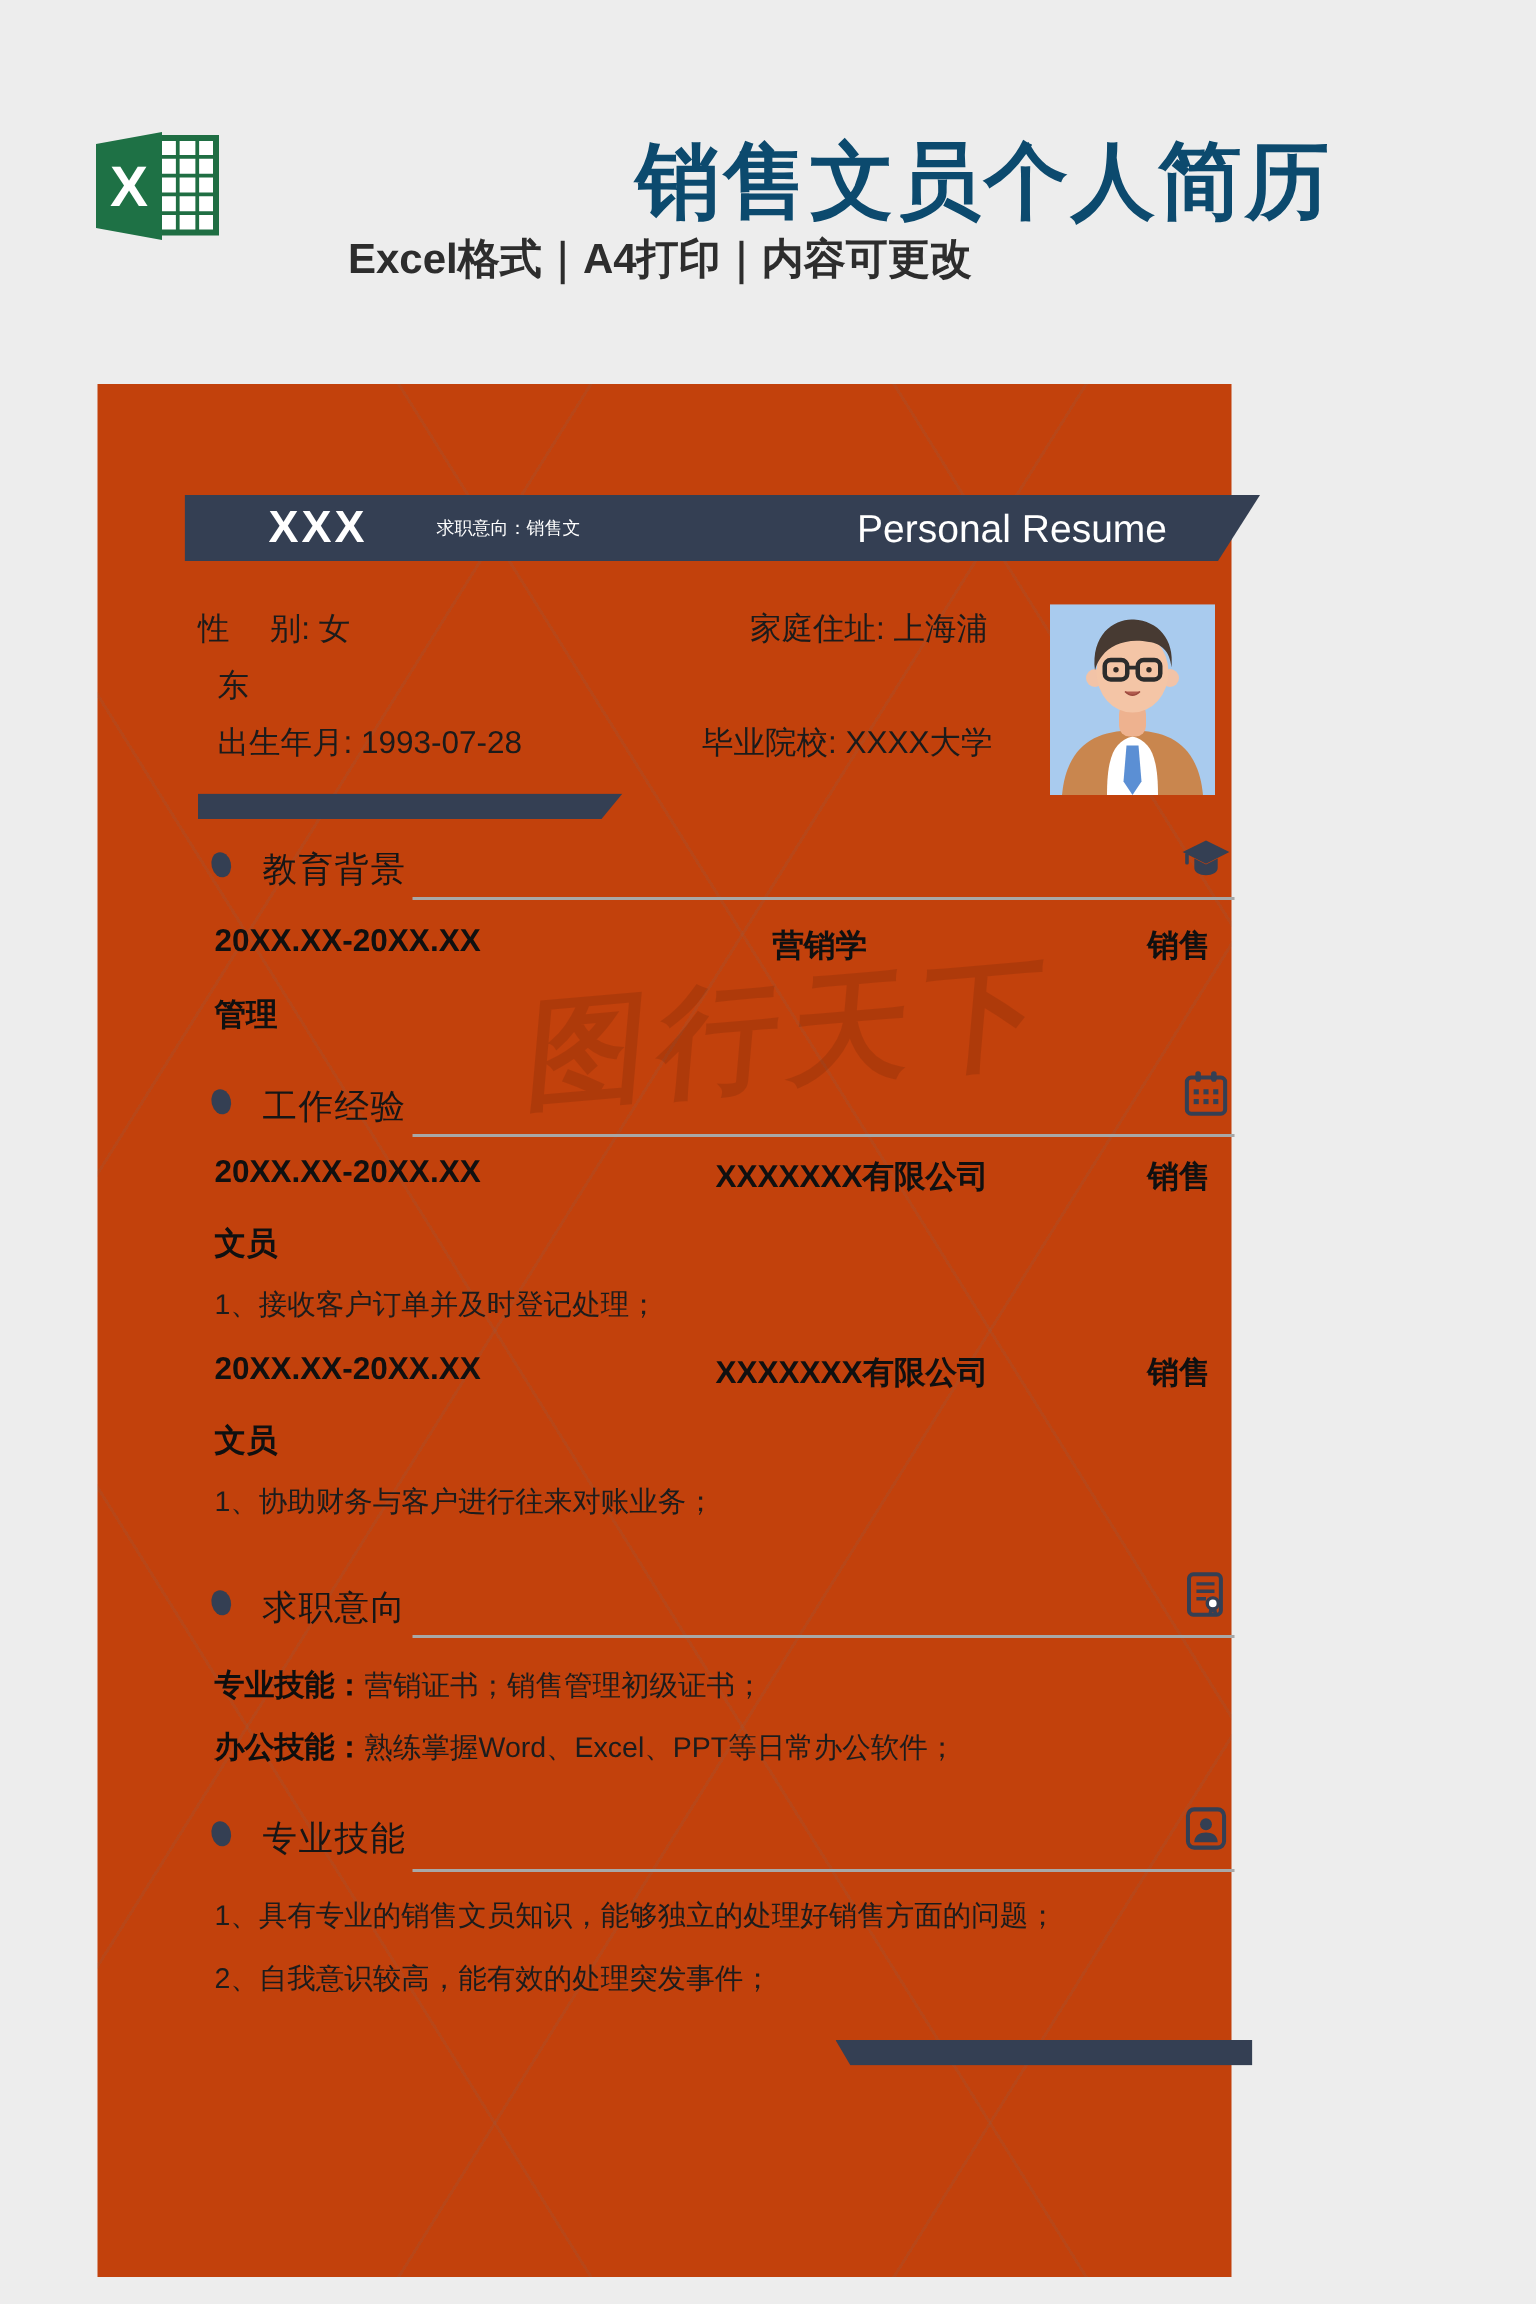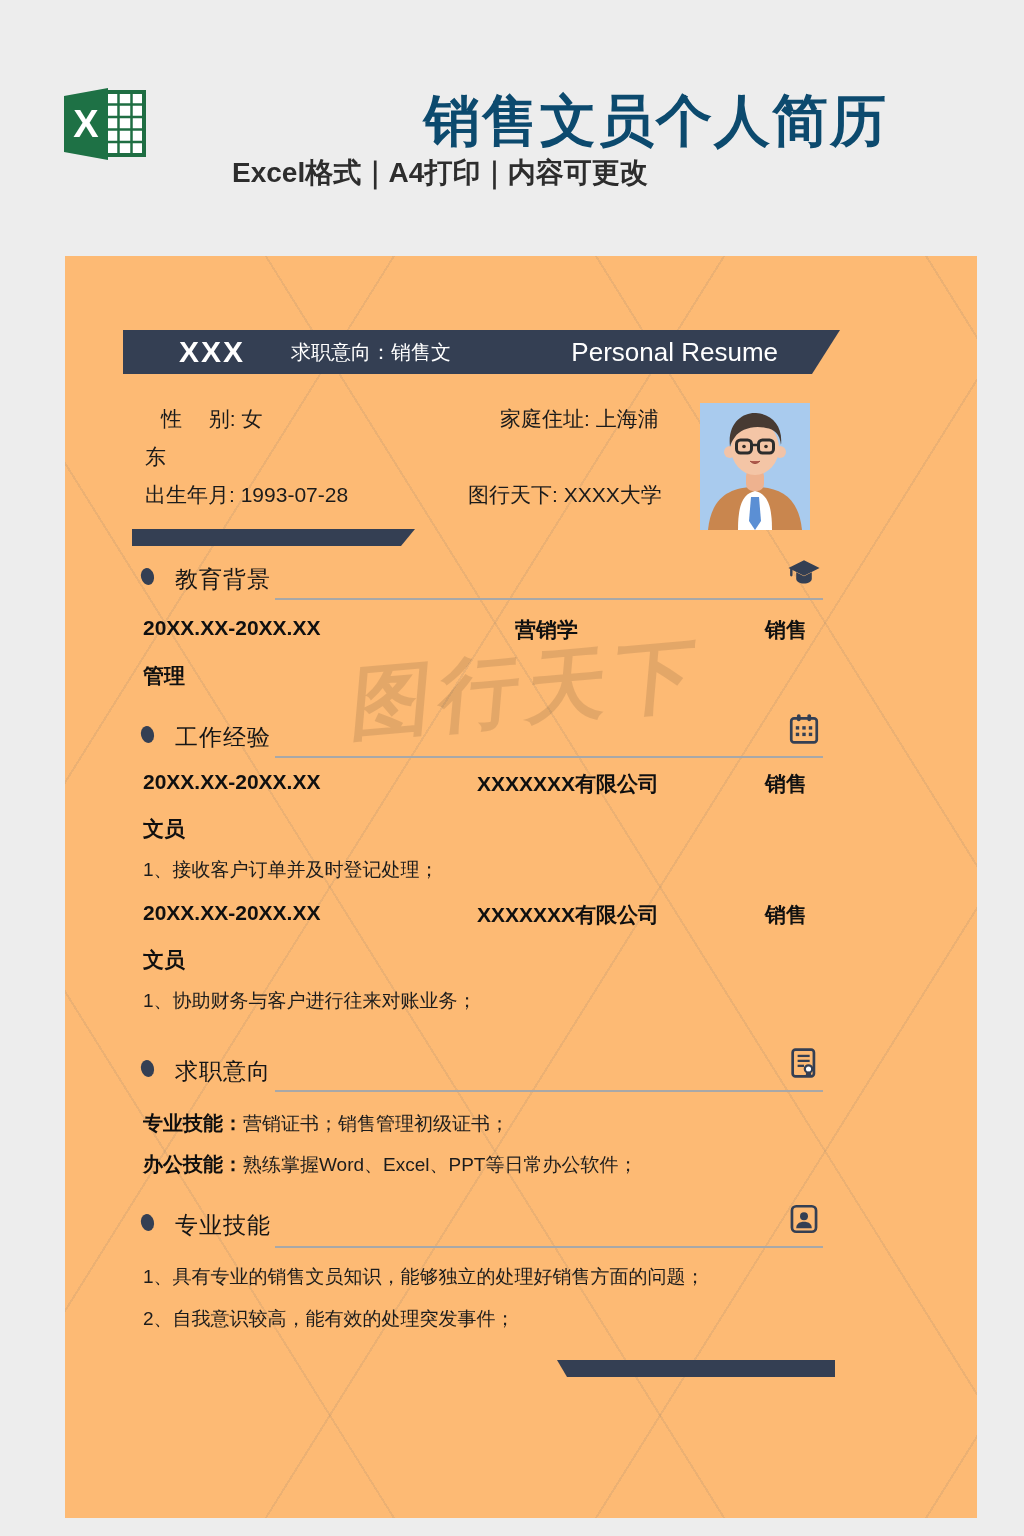--- a/index.html
+++ b/index.html
@@ -17,38 +17,38 @@
     position:absolute; left:232px; top:84px; width:656px;
     text-align:right; font-size:56px; font-weight:bold; letter-spacing:2px;
     color:#0c4a6e;
   }
   .banner-subtitle {
     position:absolute; left:232px; top:154px; width:656px;
     text-align:left; font-size:28px; font-weight:600; color:#2d2d2d;
   }
   
   .card {
-    position:absolute; left:65px; top:256px; width:912px; height:1262px;
-    background:#fdba74;
+    position:absolute; left:65px; top:256px; width:756px; height:1262px;
+    background:#c2410c;
   }
   .card .xlines {
     position:absolute; inset:0; pointer-events:none;
     background:
       repeating-linear-gradient(58deg,  transparent 0 278px, rgba(110,110,110,.12) 278px 280px),
       repeating-linear-gradient(122deg, transparent 0 278px, rgba(110,110,110,.12) 278px 280px);
   }
   .head-bar {
     position:absolute; left:58px; top:74px; width:717px; height:44px;
     background:#343f53; color:#fff;
     clip-path:polygon(0 0,100% 0,calc(100% - 28px) 100%,0 100%);
     display:flex; align-items:center;
     padding:0 62px 0 56px;
   }
   .head-name { font-size:30px; font-weight:bold; letter-spacing:2px; }
-  .head-intent { font-size:20px; margin-left:46px; }
+  .head-intent { font-size:12px; margin-left:46px; }
   .head-right { margin-left:auto; font-size:26px; }
   
   .pf { position:absolute; font-size:21px; color:#1b1b1b; }
   .photo {
     position:absolute; left:635px; top:147px; width:110px; height:127px;
     background:#a9cbee; overflow:hidden;
   }
   .deco-bar {
     position:absolute; left:67px; top:273px; width:283px; height:17px;
     background:#343f53;
@@ -99,25 +99,25 @@
 
 <div class="card">
   <div class="xlines"></div>
 
   <div class="head-bar">
     <span class="head-name">XXX</span>
     <span class="head-intent">求职意向：销售文</span>
     <span class="head-right">Personal Resume</span>
   </div>
 
-  <div class="pf" style="left:96px;top:149px;text-align:center;">性　 别: 女</div>
+  <div class="pf" style="left:67px;top:149px;text-align:center;">性　 别: 女</div>
   <div class="pf" style="left:435px;top:149px;">家庭住址: 上海浦</div>
   <div class="pf" style="left:80px;top:187px;">东</div>
   <div class="pf" style="left:80px;top:225px;">出生年月: 1993-07-28</div>
-  <div class="pf" style="left:403px;top:225px;">图行天下: XXXX大学</div>
+  <div class="pf" style="left:403px;top:225px;">毕业院校: XXXX大学</div>
 
   <div class="photo">
     <svg viewBox="0 0 110 127" width="110" height="127">
       <rect width="110" height="127" fill="#a9cbee"></rect>
       <path d="M8 127 C11 96 28 84 55 84 C82 84 99 96 102 127 Z" fill="#c9864e"></path>
       <path d="M38 127 C38 101 43 91 55 88 C67 91 72 101 72 127 Z" fill="#ffffff"></path>
       <polygon points="51,94 59,94 61,118 55,127 49,118" fill="#5b8fd4"></polygon>
       <rect x="46" y="66" width="18" height="22" rx="7" fill="#eeb28f"></rect>
       <circle cx="30" cy="49" r="6" fill="#f2c3a7"></circle>
       <circle cx="80" cy="49" r="6" fill="#f2c3a7"></circle>

